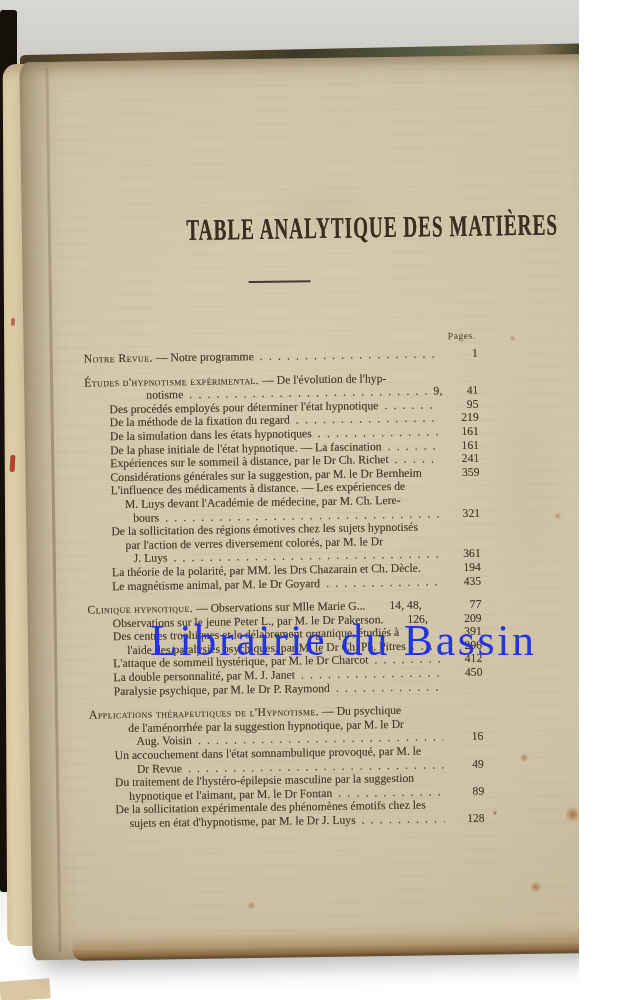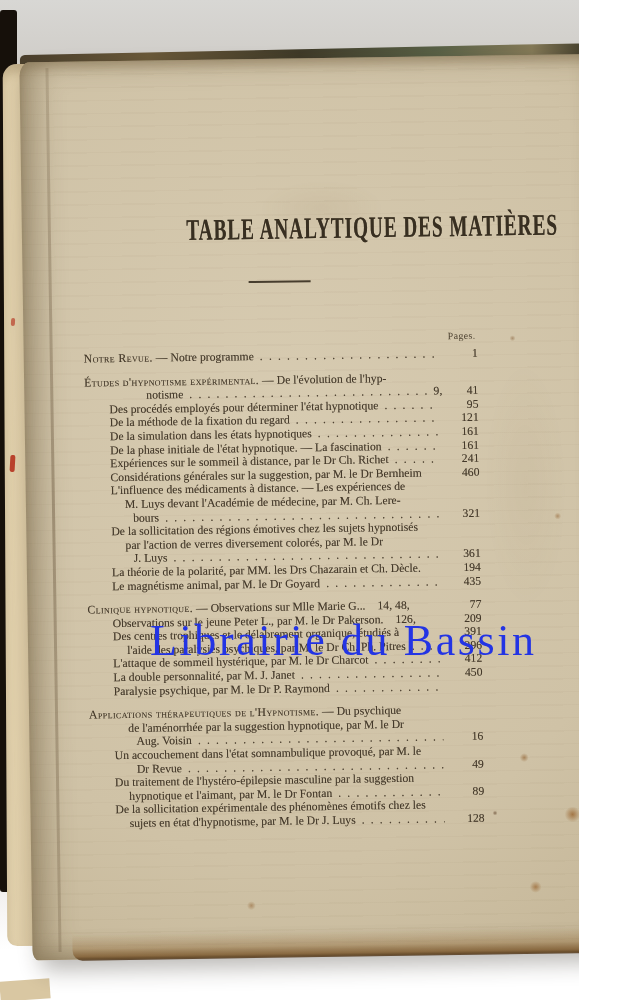--- a/index.html
+++ b/index.html
@@ -68,21 +68,21 @@
   .ind0{padding-left:0;}
   .ind1{padding-left:25px;}
   .ind2{padding-left:39px;}
   .ind3{padding-left:47px;}
   .ind4{padding-left:62px;}
   .sc{font-variant:small-caps;letter-spacing:.4px;white-space:pre;}
   .txt{white-space:pre;}
   .dots{flex:1;overflow:hidden;white-space:nowrap;margin:0 4px 0 6px;color:#4e4232;}
   .dots::after{content:". . . . . . . . . . . . . . . . . . . . . . . . . . . . . . . . . . . . . . . . . . . . . . . . . . . . . . . . . . . . . . . . . . . . . . . . . . . . . . . .";letter-spacing:1.6px;}
   .sp{flex:1;}
-  .pre{margin-left:12px;white-space:pre;}
+  .pre{margin-left:24px;white-space:pre;}
   .num{flex:none;width:36px;text-align:right;white-space:pre;}
 
   
   .watermark{left:150px;top:619px;font-family:Liberation Serif, serif;
     font-size:44px;line-height:44px;letter-spacing:2.6px;white-space:nowrap;font-weight:400;}
 </style>
 </head>
 <body>
 
 <div class="photo">
@@ -130,41 +130,41 @@
             <span class="num">41</span>
           </div>
           <div class="row ind1">
             <span class="txt">Des procédés employés pour déterminer l'état hypnotique</span>
             <span class="dots"></span>
             <span class="num">95</span>
           </div>
           <div class="row ind1">
             <span class="txt">De la méthode de la fixation du regard</span>
             <span class="dots"></span>
-            <span class="num">121</span>
+            <span class="num">219</span>
           </div>
           <div class="row ind1">
             <span class="txt">De la simulation dans les états hypnotiques</span>
             <span class="dots"></span>
             <span class="num">161</span>
           </div>
           <div class="row ind1">
             <span class="txt">De la phase initiale de l'état hypnotique. — La fascination</span>
             <span class="dots"></span>
             <span class="num">161</span>
           </div>
           <div class="row ind1">
             <span class="txt">Expériences sur le sommeil à distance, par le Dr Ch. Richet</span>
             <span class="dots"></span>
             <span class="num">241</span>
           </div>
           <div class="row ind1">
             <span class="txt">Considérations générales sur la suggestion, par M. le Dr Bernheim</span>
             <span class="sp"></span>
-            <span class="num">460</span>
+            <span class="num">359</span>
           </div>
           <div class="row ind1">
             <span class="txt">L'influence des médicaments à distance. — Les expériences de</span>
           </div>
           <div class="row ind2">
             <span class="txt">M. Luys devant l'Académie de médecine, par M. Ch. Lere-</span>
           </div>
           <div class="row ind3">
             <span class="txt">bours</span>
             <span class="dots"></span>

